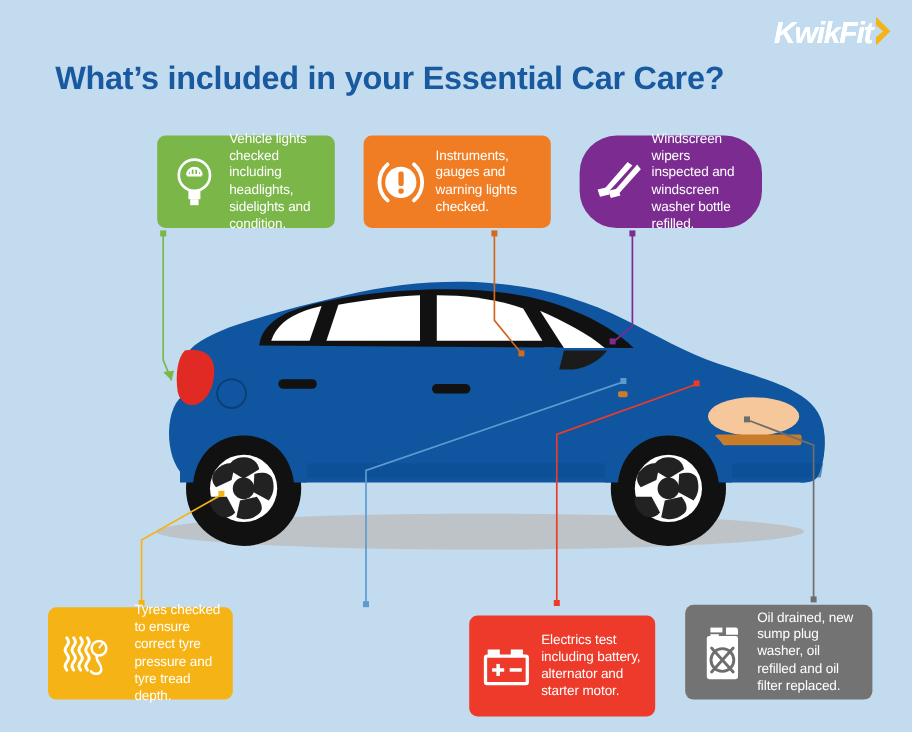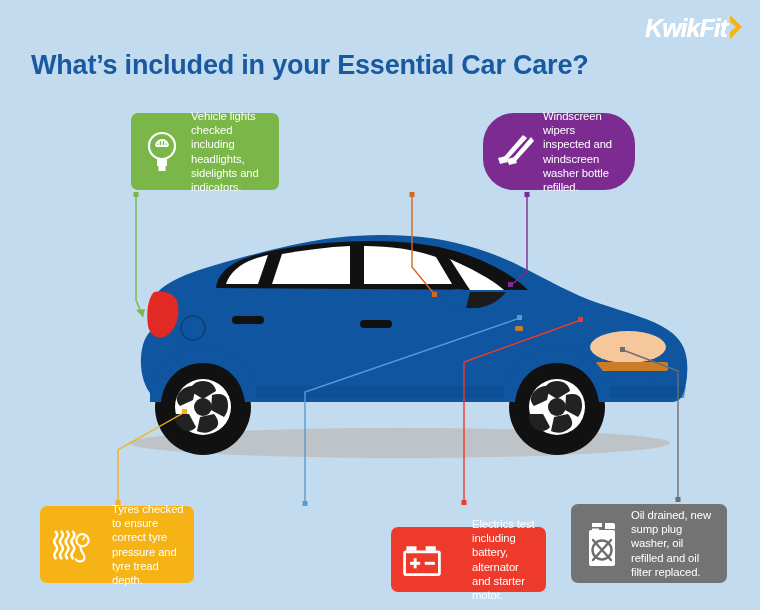--- a/index.html
+++ b/index.html
@@ -37,21 +37,21 @@
     text-shadow: 0 0 0 #fff;
   }
   #logo .logo-chev {
     margin-left: 1px;
     line-height: 1;
   }
 
   
   #title {
     position: absolute;
-    left: 31px;
+    left: 46px;
     top: 50px;
     font-size: 27px;
     font-weight: bold;
     color: #18599f;
     letter-spacing: -0.2px;
     white-space: nowrap;
   }
 
   
   .card {
@@ -78,21 +78,21 @@
     color: #ffffff;
     letter-spacing: -0.1px;
   }
 
   
   #card-lights   { left: 131px; top: 113px; width: 148px; height: 77px;  background: #7ab648; }
   #card-instr    { left: 303px; top: 113px; width: 156px; height: 77px;  background: #f07d23; }
   #card-wipers   { left: 483px; top: 113px; width: 152px; height: 77px;  background: #7c2c91; border-radius: 31px; }
   #card-tyres    { left: 40px;  top: 506px; width: 154px; height: 77px;  background: #f5b315; gap: 12px; }
   #card-coolant  { left: 216px; top: 510px; width: 148px; height: 69px;  background: #5b9bd0; }
-  #card-electrics{ left: 391px; top: 527px; width: 155px; height: 65px;  background: #ee3a2a; gap: 21px; }
+  #card-electrics{ left: 391px; top: 513px; width: 155px; height: 84px;  background: #ee3a2a; }
   #card-oil      { left: 571px; top: 504px; width: 156px; height: 79px;  background: #737373; }
 
   
   svg.layer {
     position: absolute;
     left: 0;
     top: 0;
     width: 760px;
     height: 610px;
     pointer-events: none;
@@ -253,23 +253,35 @@
     <span class="ico">
       <svg width="34" height="44" viewBox="0 0 34 44" aria-hidden="true">
         <circle cx="17" cy="16" r="13" fill="none" stroke="#ffffff" stroke-width="2.2"></circle>
         <path d="M11,16 a6,6 0 0 1 12,0" fill="none" stroke="#ffffff" stroke-width="2"></path>
         <path d="M11,16 L23,16" stroke="#ffffff" stroke-width="2"></path>
         <path d="M14,11 L14,16 M20,11 L20,16 M17,10 L17,16" stroke="#ffffff" stroke-width="1.6"></path>
         <rect x="12" y="29" width="10" height="7" fill="#ffffff"></rect>
         <rect x="13.5" y="36" width="7" height="5" fill="#ffffff"></rect>
       </svg>
     </span>
-    <span class="txt">Vehicle lights checked including headlights, sidelights and indicators.</span>
-  </div>
-
+    <span class="txt">Vehicle lights checked including headlights, sidelights and condition.</span>
+  </div>
+
+  <div class="card" id="card-instr">
+    <span class="ico">
+      <svg width="44" height="40" viewBox="0 0 44 40" aria-hidden="true">
+        <circle cx="22" cy="20" r="13" fill="#ffffff"></circle>
+        <rect x="20" y="11" width="4.4" height="12" rx="1.6" fill="#f07d23"></rect>
+        <rect x="20" y="25" width="4.4" height="4.4" rx="1.6" fill="#f07d23"></rect>
+        <path d="M11,5 a20,20 0 0 0 0,30" fill="none" stroke="#ffffff" stroke-width="3.2" stroke-linecap="round"></path>
+        <path d="M33,5 a20,20 0 0 1 0,30" fill="none" stroke="#ffffff" stroke-width="3.2" stroke-linecap="round"></path>
+      </svg>
+    </span>
+    <span class="txt">Instruments, gauges and warning lights checked.</span>
+  </div>
 
   <div class="card" id="card-wipers">
     <span class="ico">
       <svg width="44" height="44" viewBox="0 0 44 44" aria-hidden="true">
         <g fill="#ffffff">
           <path d="M31,5 L35,8 L15,30 L12,27 Z"></path>
           <path d="M6,28 L14,26 L16,32 L8,34 Z"></path>
           <path d="M39,7 L42,11 L24,31 L21,28 Z"></path>
           <path d="M15,29 L23,27 L25,33 L17,35 Z"></path>
         </g>

